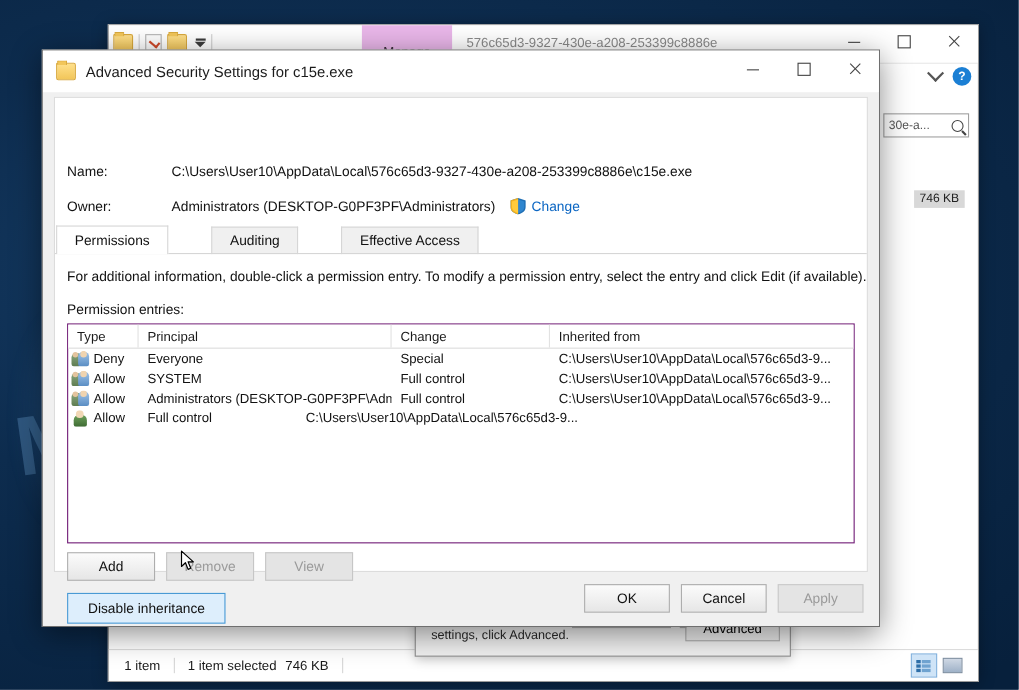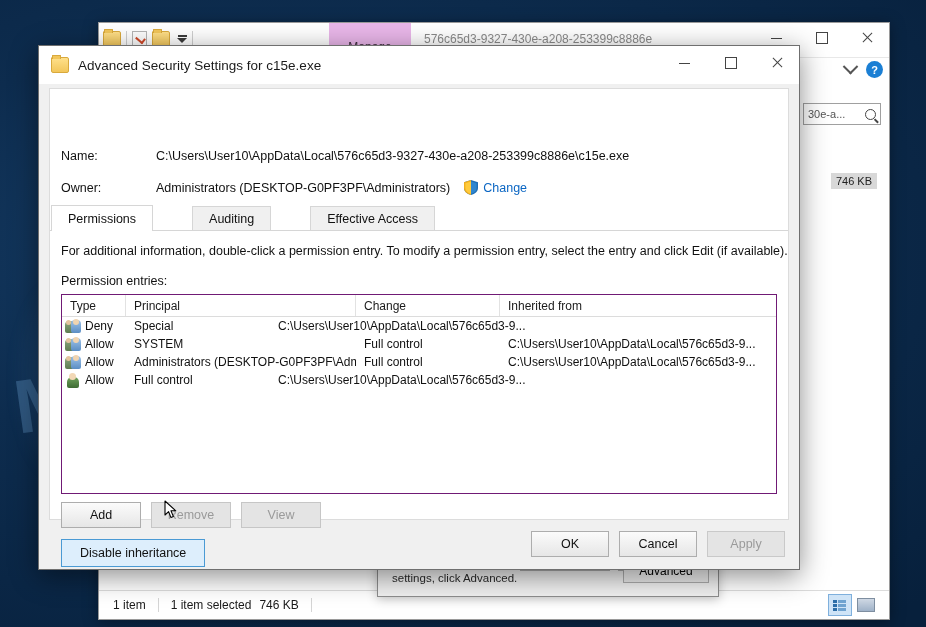--- a/index.html
+++ b/index.html
@@ -744,20 +744,21 @@
       </div>
 
       <div class="lrow">
         <div class="col-type">
           <span class="type-ico ico-group">
               <i></i>
               <b></b>
             </span>
           <span class="type-label">Deny</span>
         </div>
+        <div class="col-principal">Everyone</div>
         <div class="col-access">Special</div>
         <div class="col-inherited">C:\Users\User10\AppData\Local\576c65d3-9...</div>
       </div>
 
       <div class="lrow">
         <div class="col-type">
           <span class="type-ico ico-group">
               <i></i>
               <b></b>
             </span>

